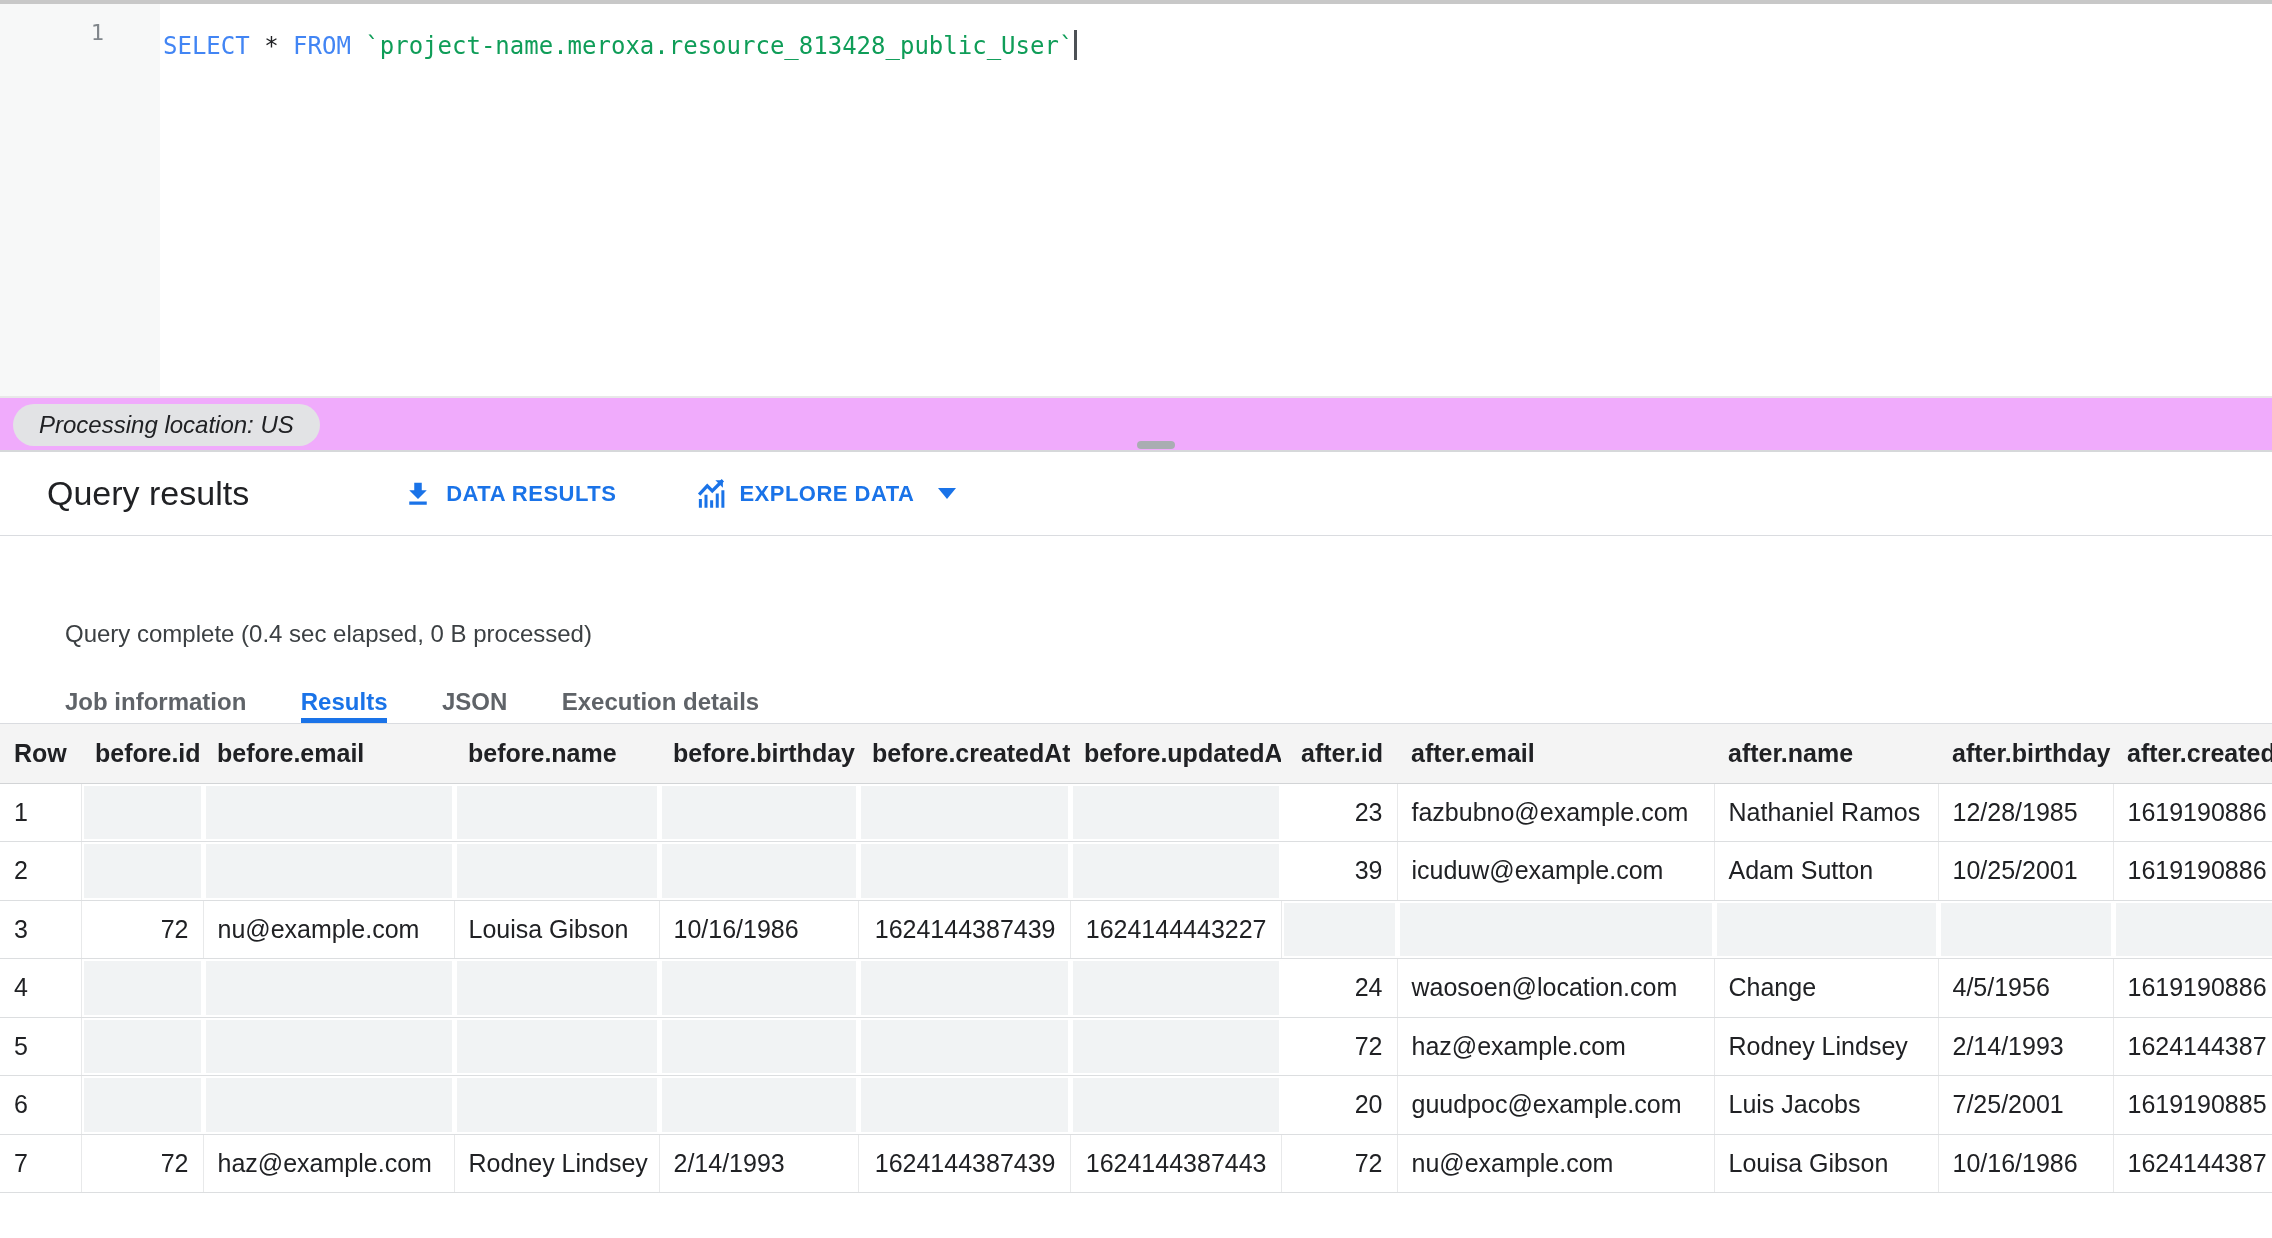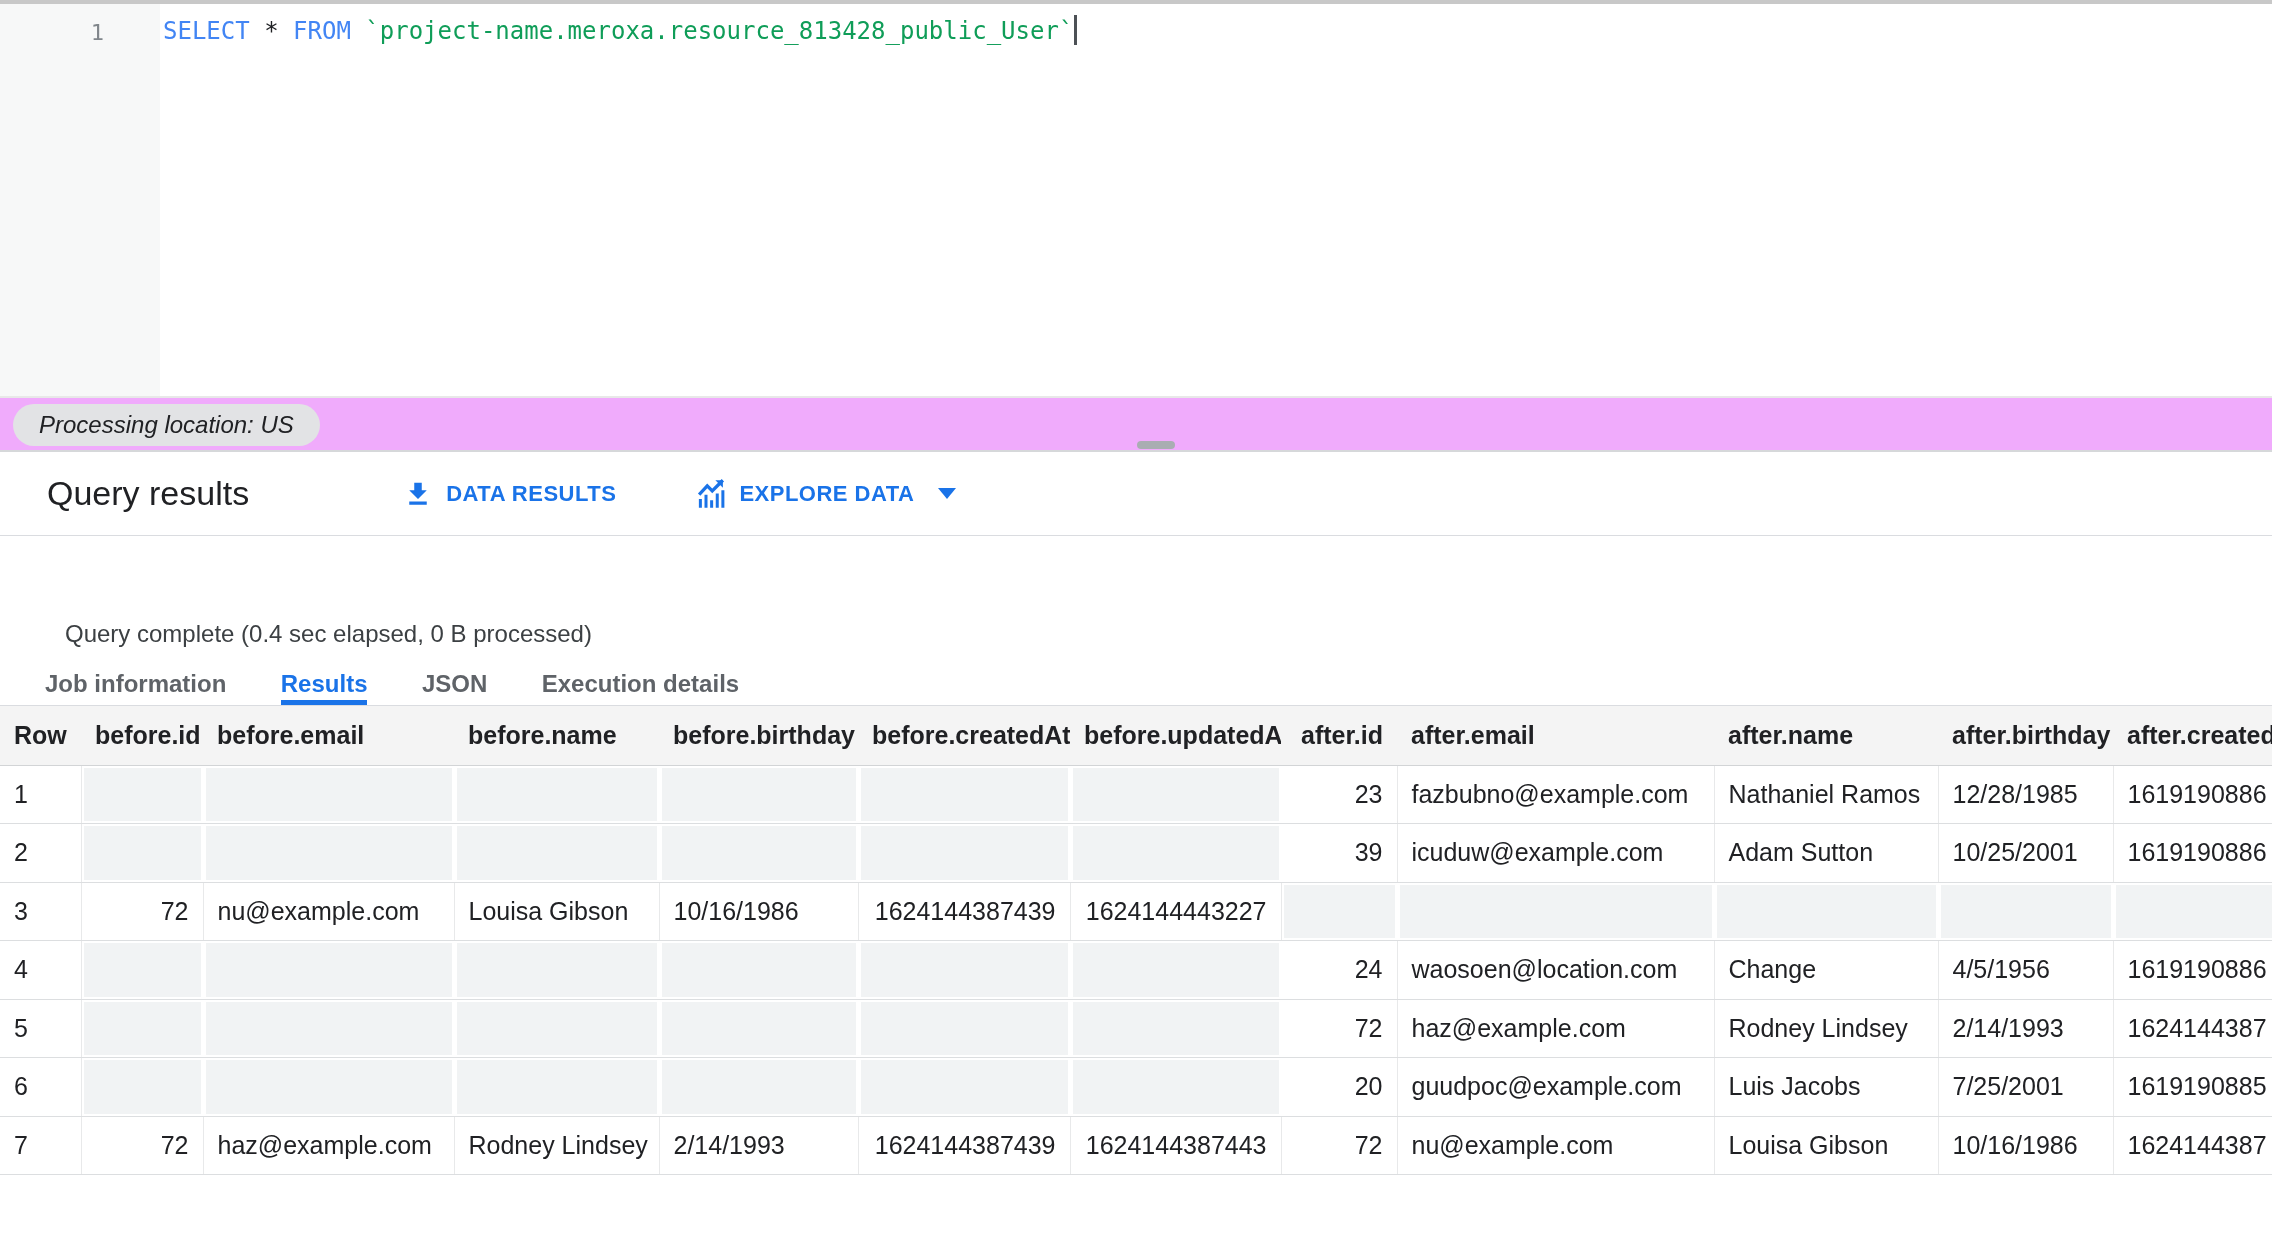--- a/index.html
+++ b/index.html
@@ -6,21 +6,21 @@
   html,body { width:2272px; height:1238px; overflow:hidden; background:#fff;
               font-family:"Liberation Sans", sans-serif; color:#202124; }
 
   
   .editor { position:relative; height:398px; background:#fff;
             border-top:4px solid #c8c8c8; border-bottom:2px solid #e8e8e8; }
   .editor-gutter { position:absolute; left:0; top:0; width:160px; height:100%;
                    background:#f7f8f8; }
   .line-number { position:absolute; top:16px; left:0; width:104px; text-align:right;
                  font:22px "DejaVu Sans Mono", monospace; color:#80868b; }
-  .code-line { position:absolute; top:11px; left:163px; white-space:pre;
+  .code-line { position:absolute; top:26px; left:163px; white-space:pre;
                font:24px "DejaVu Sans Mono", monospace; color:#202124; }
   .kw  { color:#4285f4; }
   .op  { color:#202124; }
   .str { color:#0f9d58; }
   .cursor { display:inline-block; width:3px; height:30px; background:#4d5156;
             vertical-align:-6px; margin-left:1px; }
 
   
   .status-bar { position:relative; height:54px; background:#f0abfc;
                 border-bottom:2px solid #d6d8da;font-style:italic; }
@@ -36,21 +36,21 @@
   .rh-title { font-size:34px; color:#202124; letter-spacing:0; }
   .btn { display:flex; align-items:center; color:#1a73e8; font-size:22px;
          font-weight:bold; letter-spacing:0.5px; cursor:pointer; white-space:nowrap; }
   .btn .ic { display:flex; margin-right:13px; }
   .btn-save { margin-left:154px; }
   .btn-explore { margin-left:80px; }
   .caret { display:flex; margin-left:24px; }
 
   
   .query-status { padding:84px 0 0 65px; font-size:24px; color:#3c4043; }
-  .tabs-row { margin-top:22px; border-bottom:1px solid #dadce0; padding-left:45px;
+  .tabs-row { margin-top:40px; border-bottom:1px solid #dadce0; padding-left:65px;
               white-space:nowrap; }
   .tab { display:inline-block; margin-right:50px; padding-bottom:7px;
          font-size:24px; font-weight:bold; color:#5f6368; line-height:28px;
          cursor:pointer; }
   .tab.active { color:#1a73e8; padding-bottom:2px;
                 border-bottom:5px solid #1a73e8; margin-bottom:-1px; }
 
   
   table { border-collapse:collapse; table-layout:fixed; width:2353px;
           font-size:25px; color:#202124; }

